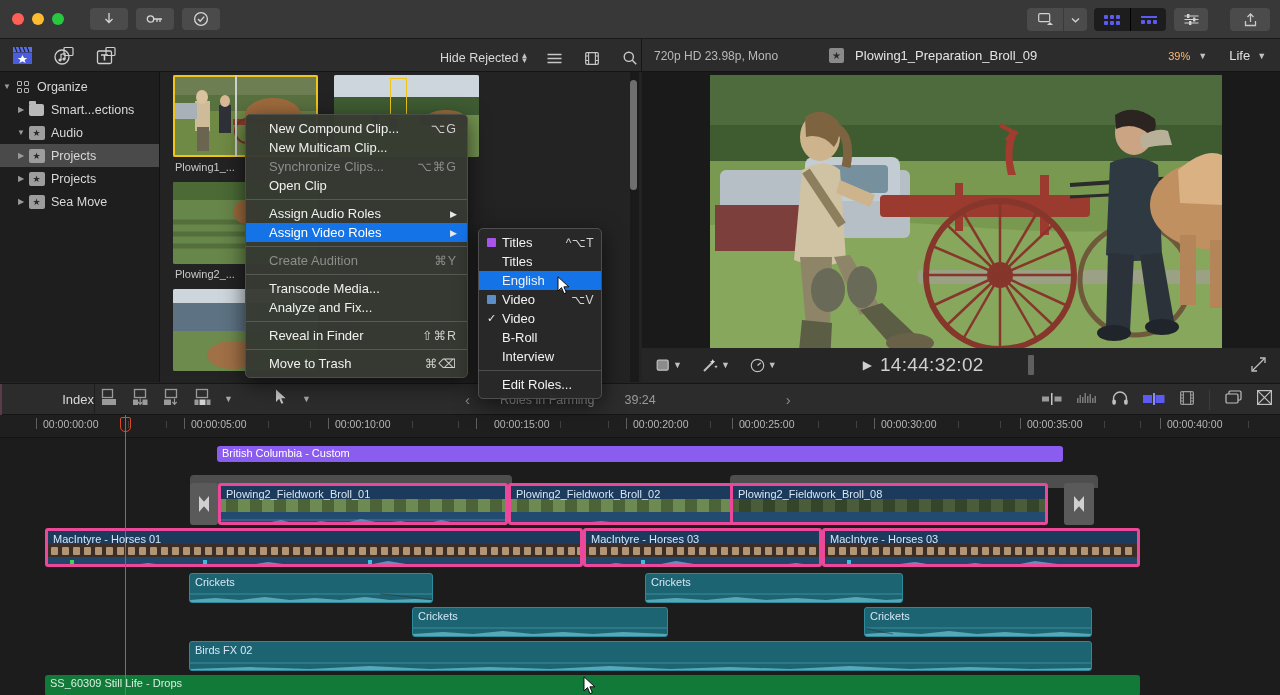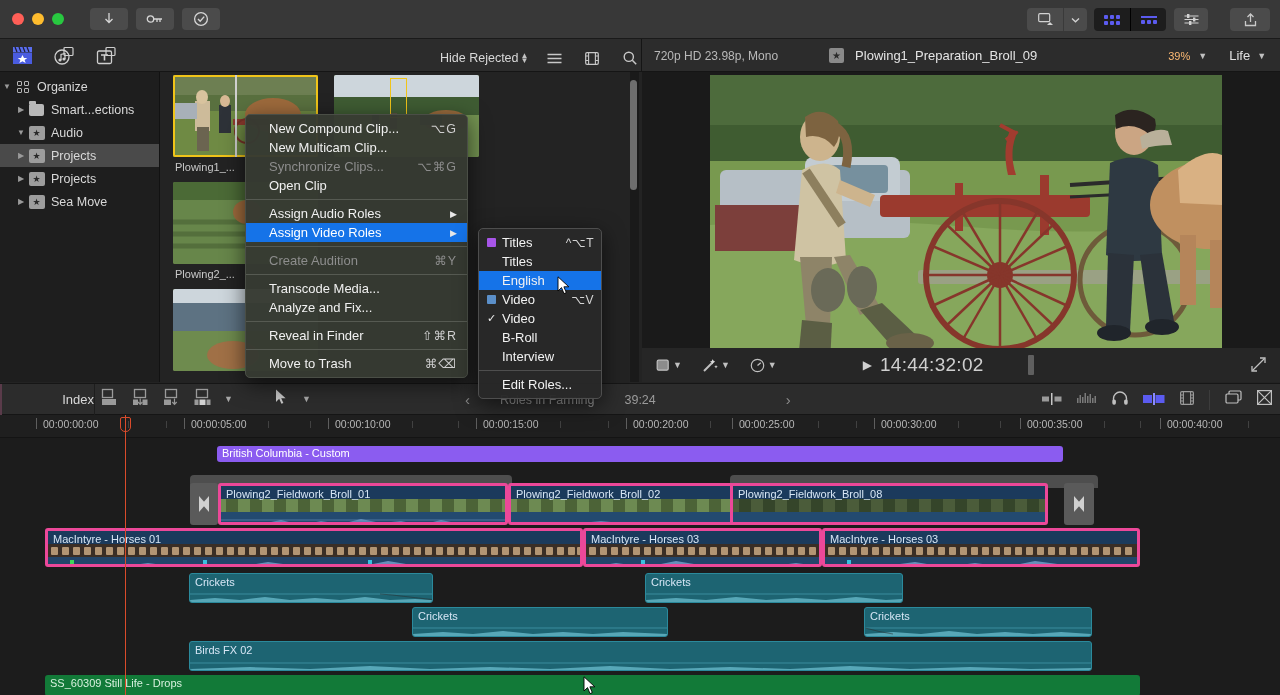--- a/index.html
+++ b/index.html
@@ -672,21 +672,21 @@
       <div class="tick minor" style="left:166px"></div>
       <div class="tick" style="left:184px"></div>
       <div class="tlabel" style="left:191px">00:00:05:00</div>
       <div class="tick minor" style="left:268px"></div>
       <div class="tick minor" style="left:310px"></div>
       <div class="tick" style="left:328px"></div>
       <div class="tlabel" style="left:335px">00:00:10:00</div>
       <div class="tick minor" style="left:412px"></div>
       <div class="tick minor" style="left:458px"></div>
       <div class="tick" style="left:476px"></div>
-      <div class="tlabel" style="left:483px">00:00:15:00</div>
+      <div class="tlabel" style="left:494px">00:00:15:00</div>
       <div class="tick minor" style="left:560px"></div>
       <div class="tick minor" style="left:608px"></div>
       <div class="tick" style="left:626px"></div>
       <div class="tlabel" style="left:633px">00:00:20:00</div>
       <div class="tick minor" style="left:710px"></div>
       <div class="tick minor" style="left:744px"></div>
       <div class="tick" style="left:732px"></div>
       <div class="tlabel" style="left:739px">00:00:25:00</div>
       <div class="tick minor" style="left:818px"></div>
       <div class="tick minor" style="left:856px"></div>

